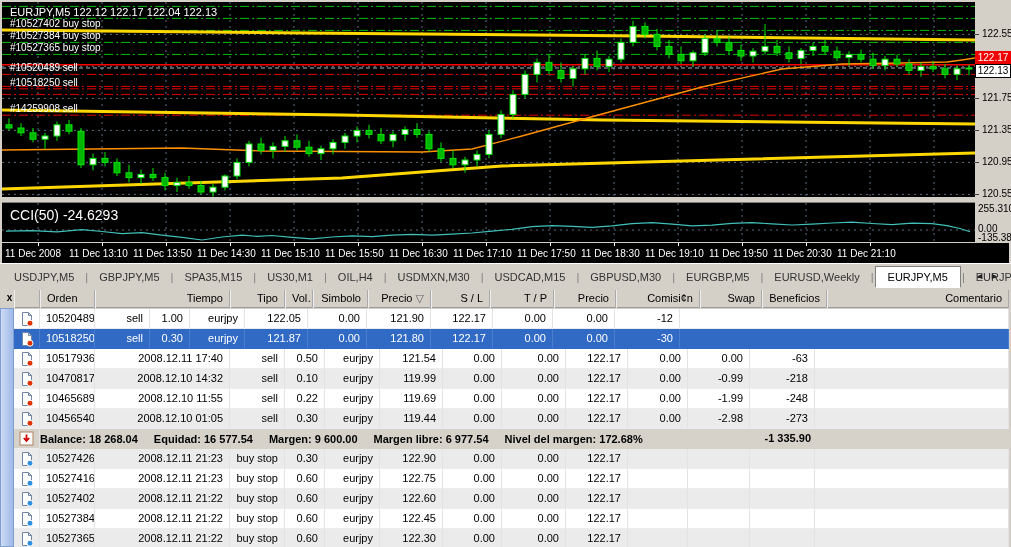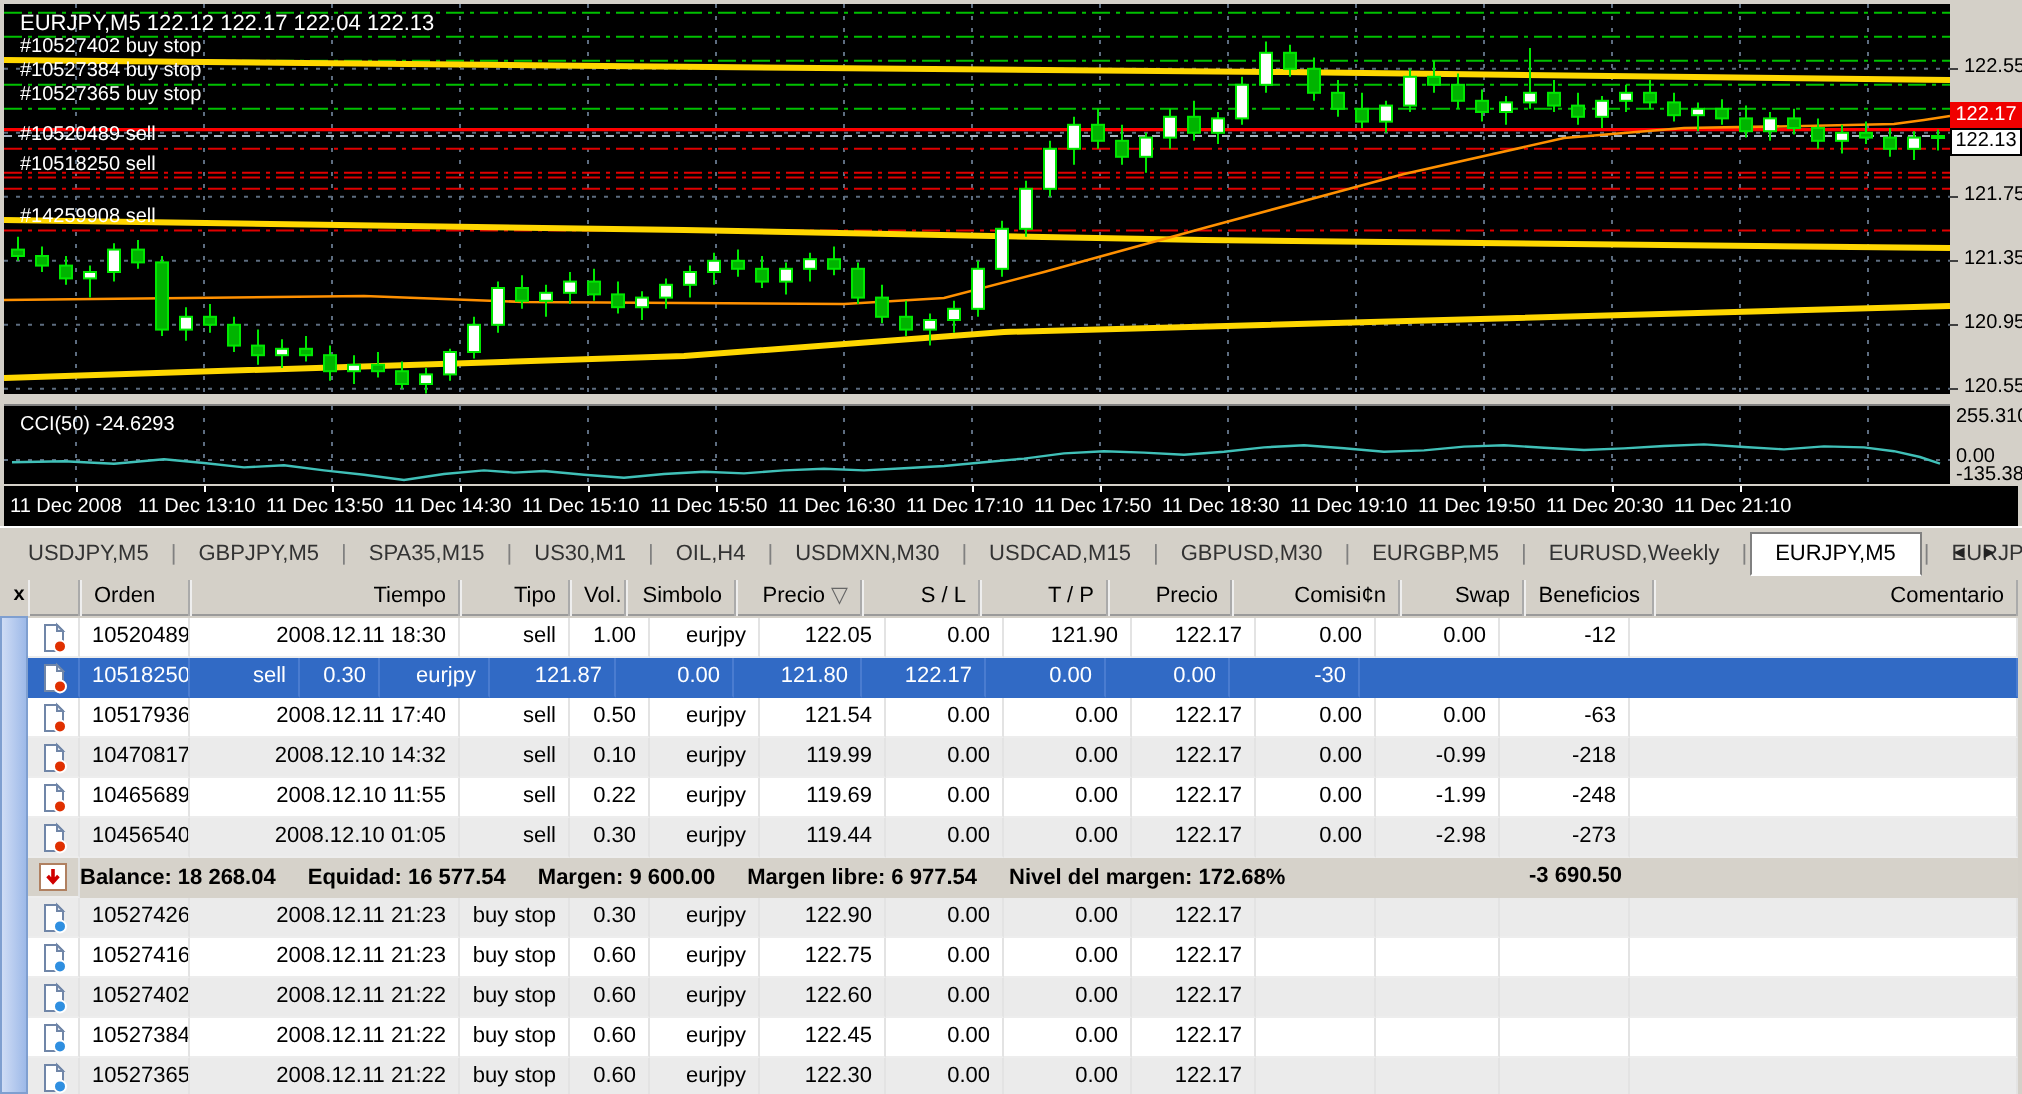--- a/index.html
+++ b/index.html
@@ -15,21 +15,21 @@
   .time-axis .tick{position:absolute;top:0;width:1px;height:3px;background:#fff;}
   .price-axis{position:absolute;left:975px;top:2px;width:36px;height:241px;background:#d4d0c8;}
   .price-axis .pl{position:absolute;left:7px;font-size:10px;color:#000;white-space:nowrap;}
   .price-axis .ptick{position:absolute;left:0;width:4px;height:1px;background:#404040;}
   .ask-label{position:absolute;left:0;top:49px;width:36px;height:13px;background:#f00000;color:#fff;
     font-size:10px;text-align:center;line-height:13px;}
   .bid-label{position:absolute;left:0;top:62px;width:36px;height:14px;background:#fff;color:#000;
     font-size:10px;text-align:center;line-height:12px;border:1px solid #000;}
   .chart-title{position:absolute;left:8px;top:4px;color:#fff;font-size:11px;white-space:nowrap;}
   .ord-label{position:absolute;color:#fff;font-size:10px;white-space:nowrap;}
-  .cci-label{position:absolute;left:8px;top:4px;color:#fff;font-size:10px;white-space:nowrap;}
+  .cci-label{position:absolute;left:8px;top:4px;color:#fff;font-size:14px;white-space:nowrap;}
   
   .tab-bar{position:absolute;left:0;top:263px;width:1011px;height:27px;background:#d4d0c8;
     border-top:1px solid #fff;display:flex;align-items:center;padding-left:4px;}
   .tab{padding:4px 10px;color:#333;white-space:nowrap;cursor:default;}
   .tab.active{background:#fff;color:#000;border:1px solid #808080;border-bottom:1px solid #fff;padding:4px 12px;}
   .tab-sep{color:#808080;padding:0 1px;}
   .tab-arrows{position:absolute;right:6px;top:7px;color:#222;font-size:9px;letter-spacing:6px;}
   
   .terminal{position:absolute;left:0;top:290px;width:1011px;height:257px;background:#d4d0c8;}
   .close-x{position:absolute;left:3px;top:2px;width:13px;height:13px;font-weight:bold;font-size:10px;
@@ -400,21 +400,20 @@
     <div class="rows" id="rows">
         <div class="trow">
           <div class="td icon-cell" style="width:26px">
             <svg width="16" height="16">
               <path d="M3.5 1.5 h6 l3 3 v10 h-9 z" fill="#fff" stroke="#7086a8"></path>
               <path d="M9.5 1.5 l3 3 h-3 z" fill="#dde6f2" stroke="#7086a8"></path>
               <circle cx="11" cy="12.2" r="3" fill="#e03000" stroke="#fff"></circle>
             </svg>
           </div>
           <div class="td l" style="width:55px">10520489</div>
-          <div class="td r" style="width:135px">2008.12.11 18:30</div>
           <div class="td r" style="width:55px">sell</div>
           <div class="td r" style="width:40px">1.00</div>
           <div class="td r" style="width:55px">eurjpy</div>
           <div class="td r" style="width:63px">122.05</div>
           <div class="td r" style="width:59px">0.00</div>
           <div class="td r" style="width:64px">121.90</div>
           <div class="td r" style="width:62px">122.17</div>
           <div class="td r" style="width:60px">0.00</div>
           <div class="td r" style="width:62px">0.00</div>
           <div class="td r" style="width:65px">-12</div>
@@ -536,21 +535,21 @@
               <path d="M7.5 3.5 v6 M4.8 7 l2.7 3 2.7-3" stroke="#d00000" stroke-width="1.8" fill="none"></path>
             </svg>
           </div>
   <div class="bal-text">
             <span>Balance: 18 268.04</span>
             <span>Equidad: 16 577.54</span>
             <span>Margen: 9 600.00</span>
             <span>Margen libre: 6 977.54</span>
             <span>Nivel del margen: 172.68%</span>
           </div>
-  <div class="bal-profit">-3 690.50</div>
+  <div class="bal-profit">-1 335.90</div>
   <div class="td" style="width:192px;border:none"></div>
 </div>
         <div class="trow alt">
           <div class="td icon-cell" style="width:26px">
             <svg width="16" height="16">
               <path d="M3.5 1.5 h6 l3 3 v10 h-9 z" fill="#fff" stroke="#7086a8"></path>
               <path d="M9.5 1.5 l3 3 h-3 z" fill="#dde6f2" stroke="#7086a8"></path>
               <circle cx="11" cy="12.2" r="3" fill="#2f8fe0" stroke="#fff"></circle>
             </svg>
           </div>

